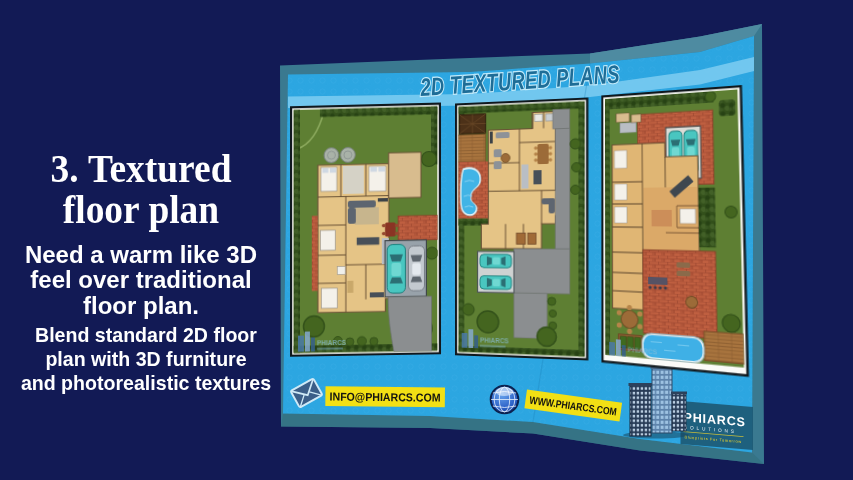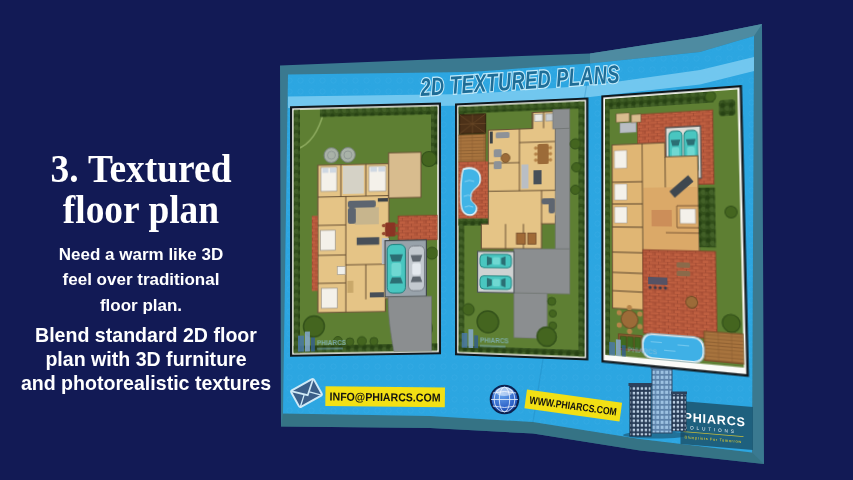--- a/index.html
+++ b/index.html
@@ -1,21 +1,21 @@
 <!DOCTYPE html>
 <html><head>
 <meta charset="utf-8">
 <style>
 html,body{margin:0;padding:0}
 body{width:853px;height:480px;background:#121a55;font-family:"Liberation Sans",sans-serif;overflow:hidden;position:relative}
 .t1{position:absolute;left:0;top:149px;width:282px;text-align:center;color:#fff;
     font-family:"Liberation Serif",serif;font-weight:bold;font-size:39px;line-height:40.5px;
     transform:scaleX(0.96);transform-origin:140px 0}
 .t2{position:absolute;left:0;top:242px;width:282px;text-align:center;color:#fff;
-    font-weight:bold;font-size:17px;line-height:25.4px;transform:scaleX(1);transform-origin:140px 0}
+    font-weight:bold;font-size:24px;line-height:25.4px;transform:scaleX(1);transform-origin:140px 0}
 .t3{position:absolute;left:0;top:323px;width:292px;text-align:center;color:#fff;
     font-weight:bold;font-size:20.5px;line-height:24px;transform:scaleX(0.955);transform-origin:146px 0}
 svg{position:absolute;left:0;top:0}
 .page{position:absolute;left:0;top:0;transform-origin:0 0}
 .page svg{position:static}
 </style>
 </head>
 <body>
 
 <div class="t1">3.&nbsp;Textured<br>floor plan</div>

